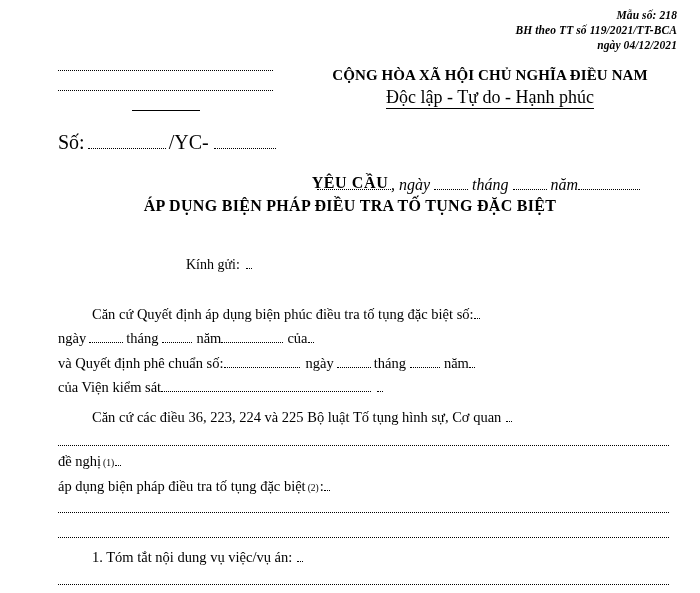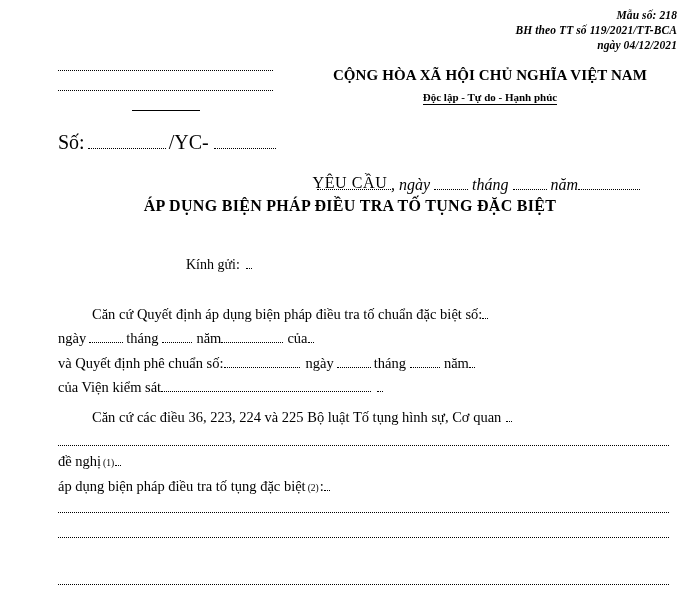--- a/index.html
+++ b/index.html
@@ -75,22 +75,22 @@
     width: 380px;
     text-align: center;
   }
   #national-heading .country {
     font-size: 15px;
     font-weight: bold;
     letter-spacing: 0.1px;
     line-height: 20px;
   }
   #national-heading .motto {
-    font-size: 11px;
-    font-weight: bold;
+    font-size: 18px;
+    font-weight: normal;
     line-height: 20px;
     margin-top: 2px;
   }
   #national-heading .motto span.u {
     border-bottom: 1.4px solid #000;
     padding-bottom: 1px;
   }
 
   
   #agency-block {
@@ -131,21 +131,21 @@
 
   
   #doc-title {
     top: 172px;
     left: 0;
     width: 700px;
     text-align: center;
   }
   #doc-title .t1 {
     font-size: 16px;
-    font-weight: normal;
+    font-weight: bold;
     letter-spacing: 0.6px;
     line-height: 22px;
   }
   #doc-title .t2 {
     font-size: 16px;
     font-weight: bold;
     letter-spacing: 0.3px;
     line-height: 24px;
   }
 
@@ -180,21 +180,21 @@
 
 <div class="page">
 
   <div id="form-code" class="abs">
     <div>Mẫu số: 218</div>
     <div>BH theo TT số 119/2021/TT-BCA</div>
     <div>ngày 04/12/2021</div>
   </div>
 
   <div id="national-heading" class="abs">
-    <div class="country">CỘNG HÒA XÃ HỘI CHỦ NGHĨA VIỆT NAM</div>
+    <div class="country">CỘNG HÒA XÃ HỘI CHỦ NGHĨA ĐIỀU NAM</div>
     <div class="motto"><span class="u">Độc lập - Tự do - Hạnh phúc</span></div>
   </div>
 
   <div id="agency-block" class="abs">
     <div class="agency-line"></div>
     <div class="agency-line"></div>
     <div class="rule"></div>
   </div>
 
   <div id="doc-number" class="abs">
@@ -226,21 +226,21 @@
   <div id="recipient" class="abs">
     <div class="row">
       <span>Kính gửi:</span>
       <span class="dots" style="margin-left:6px;"></span>
     </div>
   </div>
 
   <div class="body-line" style="top:305px;">
     <div class="row">
       <span class="indent"></span>
-      <span>Căn cứ Quyết định áp dụng biện pháp điều tra tố chuẩn đặc biệt số:</span>
+      <span>Căn cứ Quyết định áp dụng biện phúc điều tra tố tụng đặc biệt số:</span>
       <span class="dots"></span>
     </div>
   </div>
 
   <div class="body-line" style="top:329px;">
     <div class="row">
       <span>ngày</span>
       <span class="dots-fixed" style="width:34px;margin:0 3px;"></span>
       <span>tháng</span>
       <span class="dots-fixed" style="width:30px;margin:0 4px;"></span>
@@ -296,16 +296,23 @@
       <span>áp dụng biện pháp điều tra tố tụng đặc biệt</span>
       <sup class="fn">(2)</sup>
       <span>:</span>
       <span class="dots"></span>
     </div>
   </div>
 
   <div class="dotline" style="top:512px;"></div>
   <div class="dotline" style="top:537px;"></div>
 
+  <div class="body-line" style="top:548px;">
+    <div class="row">
+      <span class="indent"></span>
+      <span>1. Tóm tắt nội dung vụ việc/vụ án:</span>
+      <span class="dots" style="margin-left:5px;"></span>
+    </div>
+  </div>
 
   <div class="dotline" style="top:584px;"></div>
 
 </div>
 
 </body></html>

